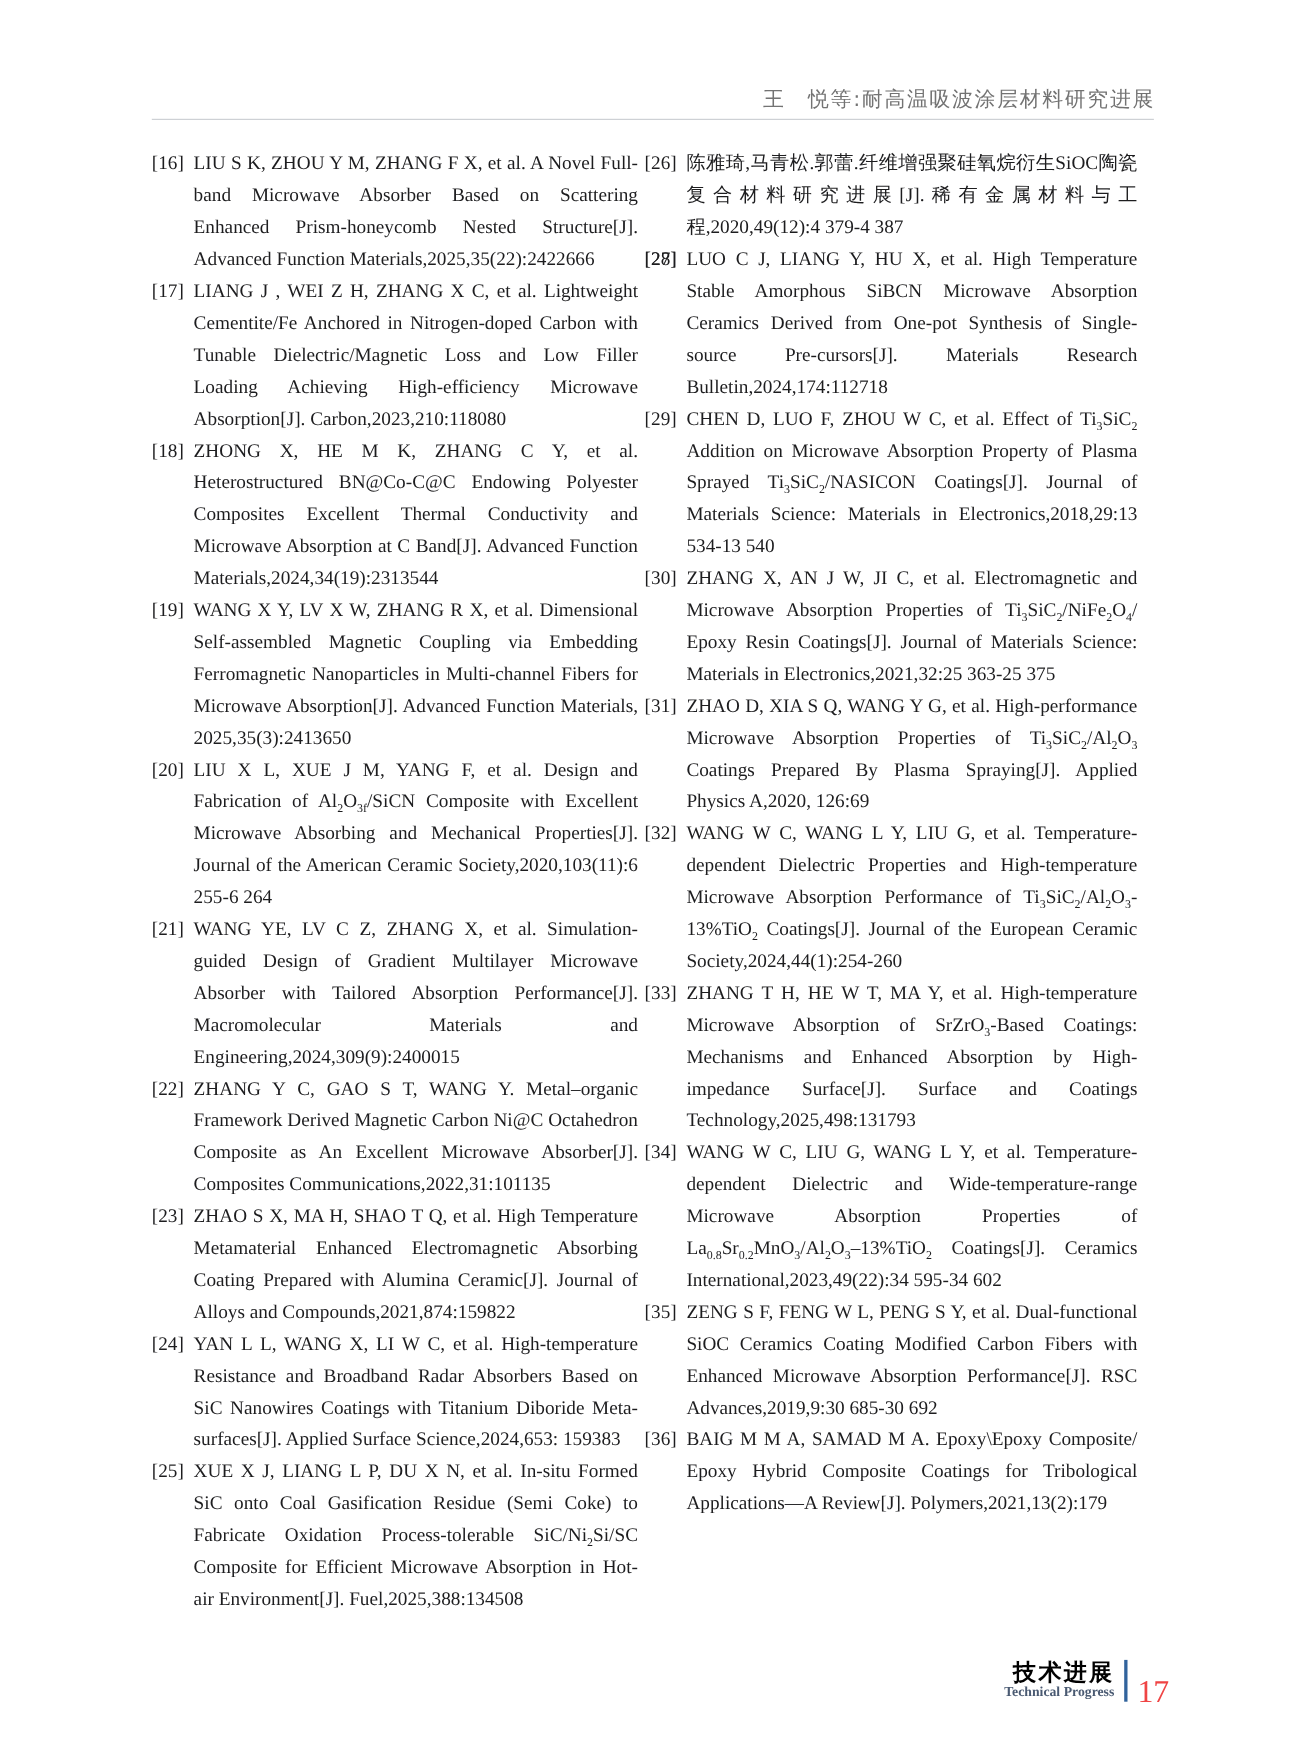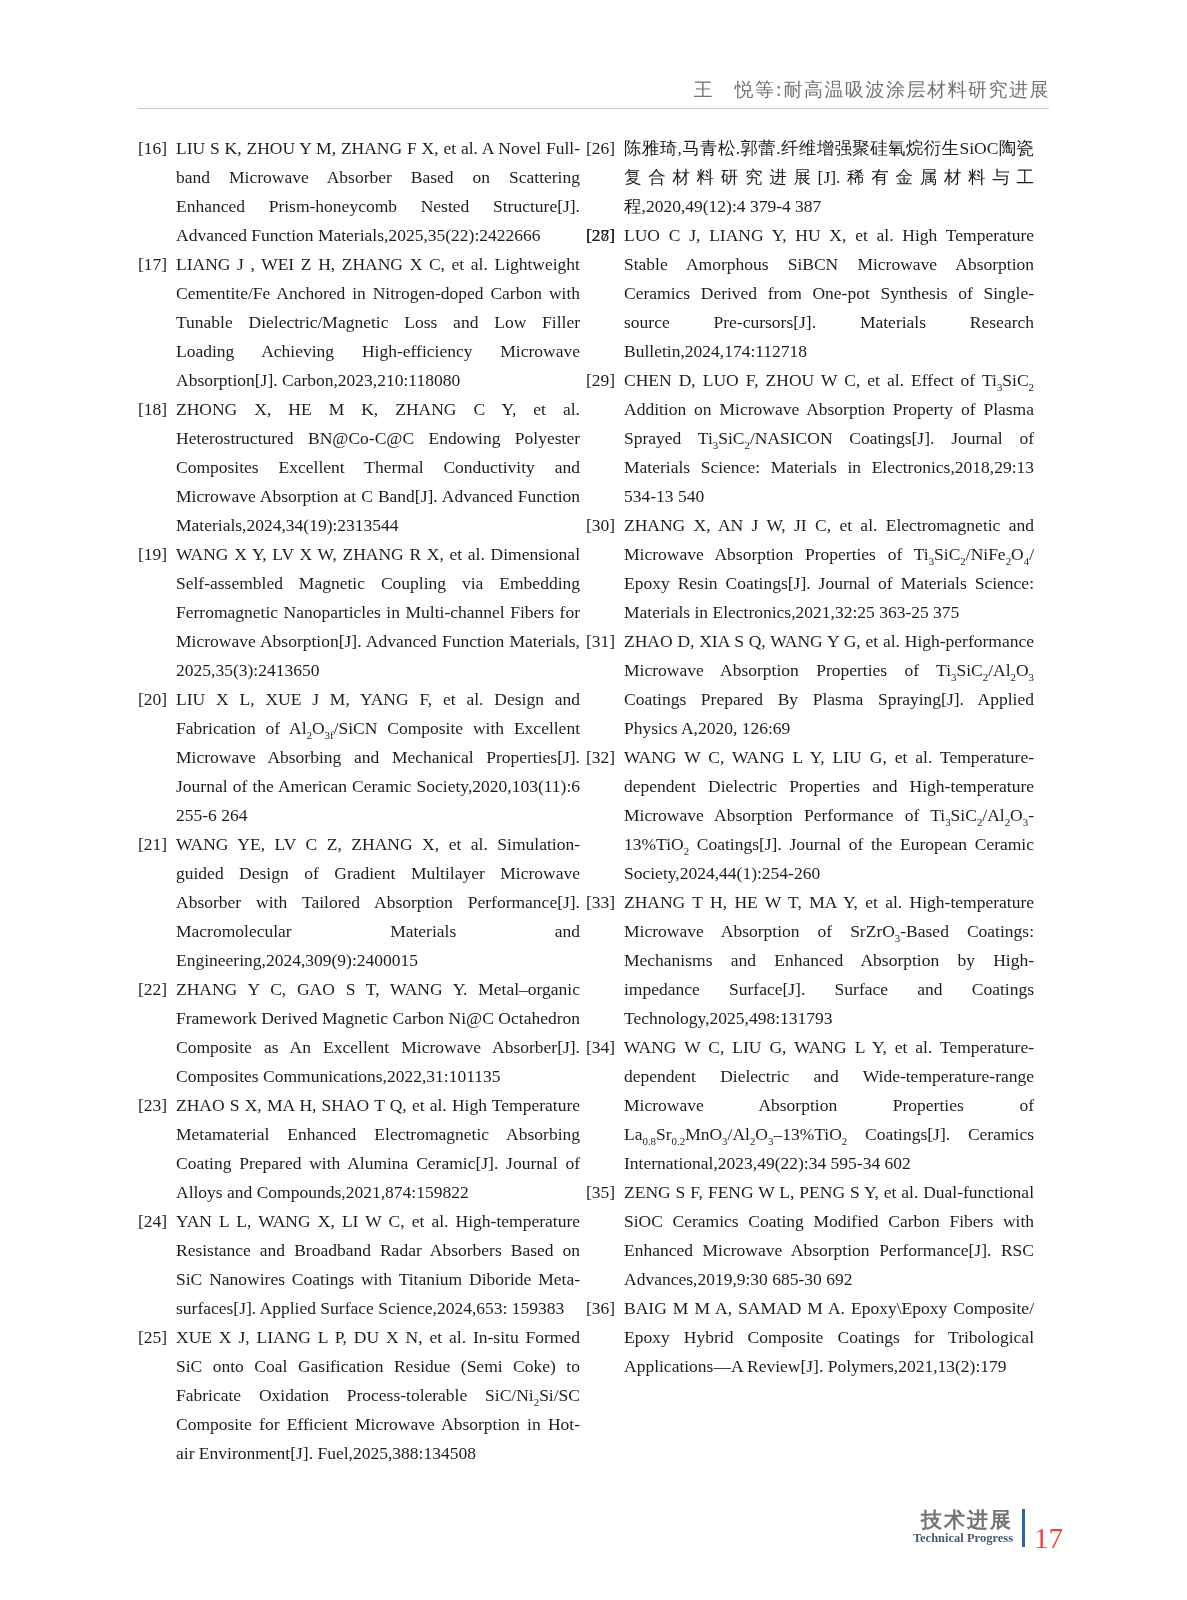--- a/index.html
+++ b/index.html
@@ -63,21 +63,21 @@
   }
   .footer-labels {
     text-align: right;
     margin-right: 9px;
   }
   .footer-cn {
     font-family: "DejaVu Sans", "Liberation Sans", sans-serif;
     font-weight: bold;
     font-size: 21px;
     letter-spacing: 2px;
-    color: #737373;
+    color: #000000;
     line-height: 1.05;
   }
   .footer-en {
     font-family: "Liberation Serif", serif;
     font-weight: bold;
     font-size: 12.5px;
     color: #4a5a72;
     line-height: 1.25;
     margin-left: 36px;
   }

